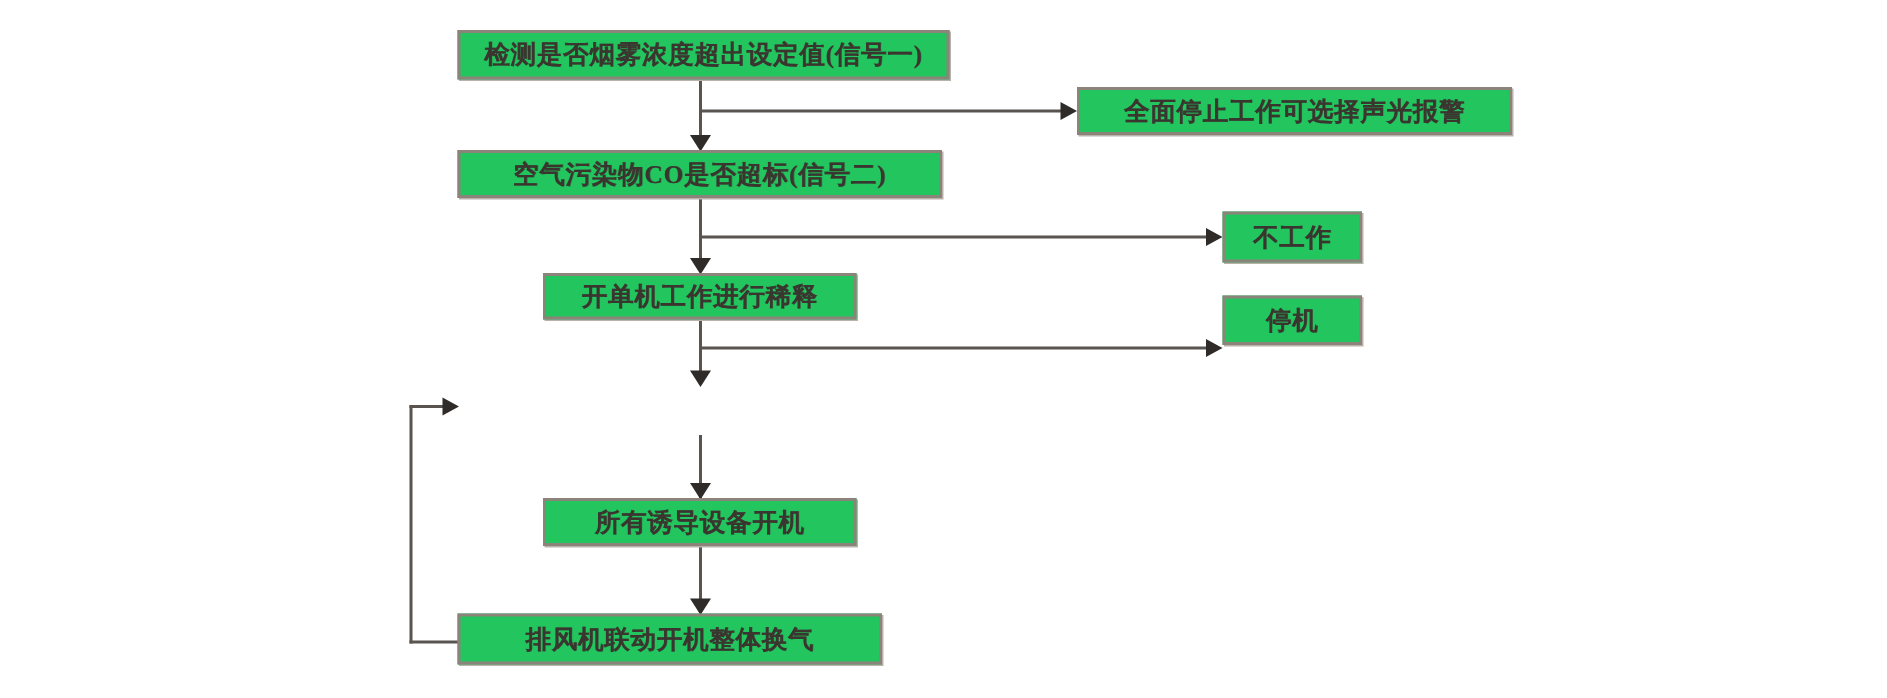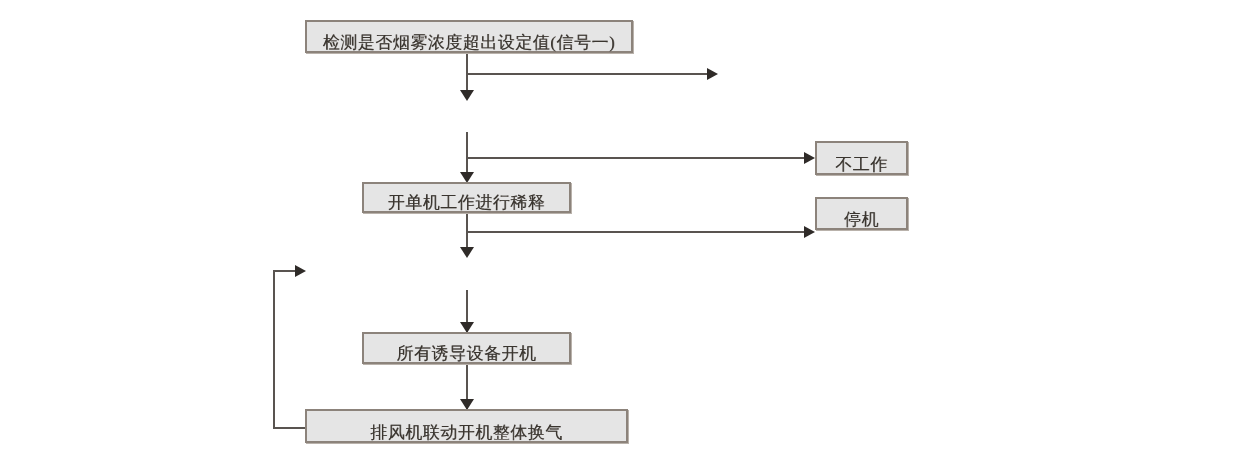--- a/index.html
+++ b/index.html
@@ -15,28 +15,28 @@
     position: relative;
     width: 1258px;
     height: 465px;
     background: #ffffff;
     overflow: hidden;
   }
   
   .node {
     position: absolute;
     box-sizing: border-box;
-    background: #e5e5e5;
+    background: #22c55e;
     border: 2px solid #8c837b;
     box-shadow: 1px 1px 0 0 #b9b2ab;
     display: flex;
-    align-items: flex-end;
+    align-items: center;
     justify-content: center;
     color: #3a3632;
-    font-weight: normal;
+    font-weight: bold;
     letter-spacing: 0.5px;
     white-space: nowrap;
     line-height: 1;
   }
   .node .label {
     display: block;
     font-size: 17px;
     font-family: "Liberation Serif", "DejaVu Serif", serif;
     color: #3a352f;
     text-shadow: 0.4px 0 0 rgba(58,53,47,0.55);
@@ -105,36 +105,42 @@
 
   <div class="hline" style="left:273px; top:427px; width:34px;"></div>
   <div class="vline" style="left:273px; top:270px; height:159px;"></div>
   <div class="hline" style="left:273px; top:270px; width:26px;"></div>
   <div class="arrow-right" style="left:295px; top:265px;"></div>
 
   <div class="node" style="left:305px; top:20px; width:328px; height:33px;">
     <span class="label">检测是否烟雾浓度超出设定值(信号一)</span>
   </div>
 
+  <div class="node" style="left:718px; top:58px; width:290px; height:32px;">
+    <span class="label">全面停止工作可选择声光报警</span>
+  </div>
 
+  <div class="node" style="left:305px; top:100px; width:323px; height:32px;">
+    <span class="label">空气污染物CO是否超标(信号二)</span>
+  </div>
 
   <div class="node" style="left:815px; top:141px; width:93px; height:34px;">
     <span class="label">不工作</span>
   </div>
 
   <div class="node" style="left:362px; top:182px; width:209px; height:31px;">
     <span class="label">开单机工作进行稀释</span>
   </div>
 
   <div class="node" style="left:815px; top:197px; width:93px; height:33px;">
     <span class="label">停机</span>
   </div>
 
 
   <div class="node" style="left:362px; top:332px; width:209px; height:32px;">
     <span class="label">所有诱导设备开机</span>
   </div>
 
-  <div class="node" style="left:305px; top:409px; width:323px; height:34px;">
+  <div class="node" style="left:305px; top:409px; width:283px; height:34px;">
     <span class="label">排风机联动开机整体换气</span>
   </div>
 
 </div>
 
 </body></html>

